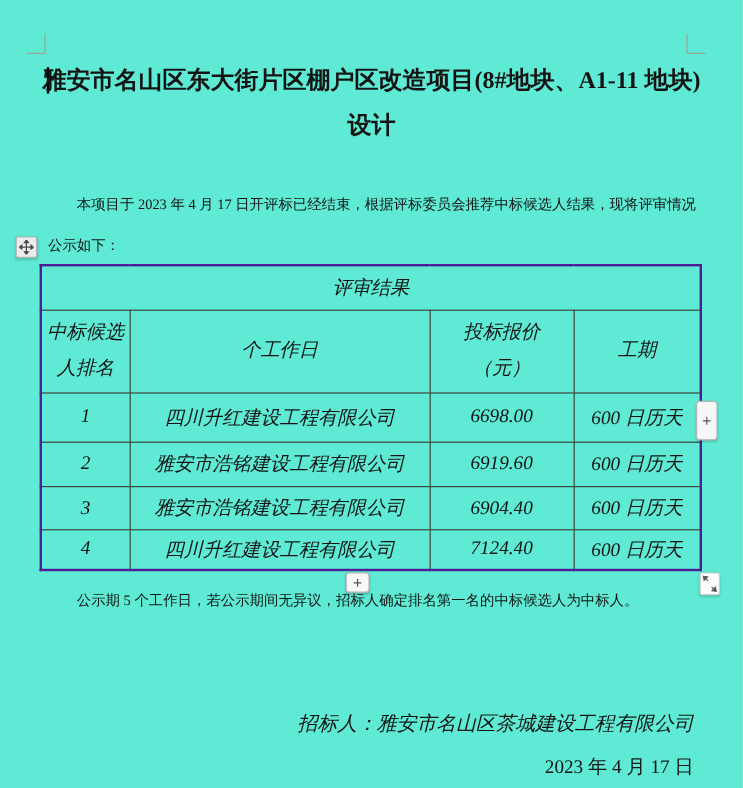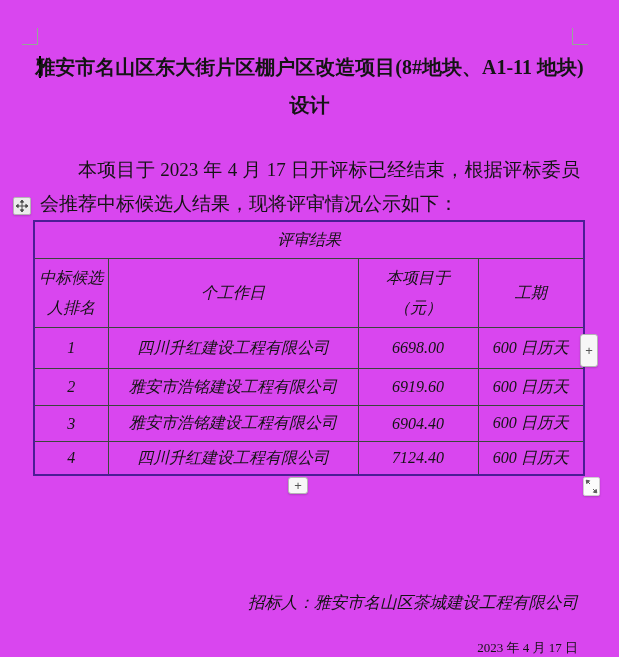--- a/index.html
+++ b/index.html
@@ -3,37 +3,37 @@
 <meta charset="utf-8">
 <style>
   html,body{margin:0;padding:0;}
   body{
     width:619px;height:657px;
     font-family:"Liberation Serif","DejaVu Serif",serif;
     color:#141414;
   }
   .page{
     position:relative;width:619px;height:657px;
-    background:#d946ef;overflow:hidden;
+    background:#5eead4;overflow:hidden;
   }
   
   .crop{position:absolute;background:#97a697;}
   .crop.v{width:1px;height:16px;}
   .crop.h{height:1px;width:16px;}
   
   .caret{position:absolute;left:39px;top:56px;width:2px;height:22px;background:#000;}
   
   .title{
     position:absolute;left:30px;right:30px;top:48px;
     text-align:center;font-weight:700;font-size:20px;line-height:38px;
   }
   
   .para{
     position:absolute;left:40px;width:540px;
-    font-size:19px;line-height:34px;
+    font-size:12px;line-height:34px;
     text-indent:2em;text-align:justify;
   }
   .intro{top:153px;}
   .closing{top:483px;}
   
   table.review{
     position:absolute;left:33px;top:220px;
     width:550px;border-collapse:collapse;
     font-size:16px;table-layout:fixed;
   }
@@ -56,21 +56,21 @@
     background:#f2f2f2;border:1px solid #b5b5b5;box-sizing:border-box;
     box-shadow:0 1px 2px rgba(0,0,0,0.18);
     color:#555;font-family:"Liberation Sans",sans-serif;
   }
   .move-handle{left:13px;top:197px;width:18px;height:18px;background:#ececec;border-radius:2px;}
   .plus-col{left:580px;top:334px;width:18px;height:33px;border-radius:3px;background:#f7f7f7;font-size:13px;line-height:1;}
   .plus-row{left:288px;top:477px;width:20px;height:17px;border-radius:3px;background:#f7f7f7;font-size:13px;line-height:1;}
   .resize-handle{left:583px;top:477px;width:17px;height:19px;background:#fcfcfc;border:1px solid #cfcfcf;border-radius:2px;}
   
   .sig{position:absolute;right:41px;top:592px;font-size:16.5px;font-style:italic;}
-  .date{position:absolute;right:41px;top:629px;font-size:13px;margin-top:10px;}
+  .date{position:absolute;right:41px;top:629px;font-size:16px;}
 </style>
 </head>
 <body>
 
 <div class="page">
 
   <div class="crop v" style="left:37px;top:28px;"></div>
   <div class="crop h" style="left:22px;top:44px;"></div>
   <div class="crop v" style="left:572px;top:28px;"></div>
   <div class="crop h" style="left:572px;top:44px;"></div>
@@ -90,21 +90,21 @@
         <col style="width:120px">
         <col style="width:106px">
     </colgroup>
     <tbody>
         <tr>
       <td class="caption-cell" colspan="4">评审结果</td>
     </tr>
     <tr>
       <td class="colhead">中标候选人排名</td>
       <td class="colhead">个工作日</td>
-      <td class="colhead">本项目于（元）</td>
+      <td class="colhead">投标报价（元）</td>
       <td class="colhead">工期</td>
     </tr>
     <tr class="r1">
       <td>1</td>
       <td class="name">四川升红建设工程有限公司</td>
       <td>6698.00</td>
       <td>600 日历天</td>
     </tr>
     <tr class="r2">
       <td>2</td>
@@ -153,17 +153,18 @@
       <g stroke="#5a5a5a" stroke-width="1" fill="#5a5a5a">
         <line x1="2" y1="2" x2="5" y2="5"></line>
         <path d="M1 1 L5 2 L2 5 Z" fill="#5a5a5a" opacity="0"></path>
         <path d="M1.2 1.2 L4.6 1.8 L1.8 4.6 Z"></path>
         <line x1="8" y1="10" x2="11" y2="13"></line>
         <path d="M11.8 13.8 L8.4 13.2 L11.2 10.4 Z"></path>
       </g>
     </svg>
   </div>
 
+  <div class="para closing">公示期 5 个工作日，若公示期间无异议，招标人确定排名第一名的中标候选人为中标人。</div>
 
   <div class="sig">招标人：雅安市名山区茶城建设工程有限公司</div>
   <div class="date">2023 年 4 月 17 日</div>
 
 </div>
 
 </body></html>

